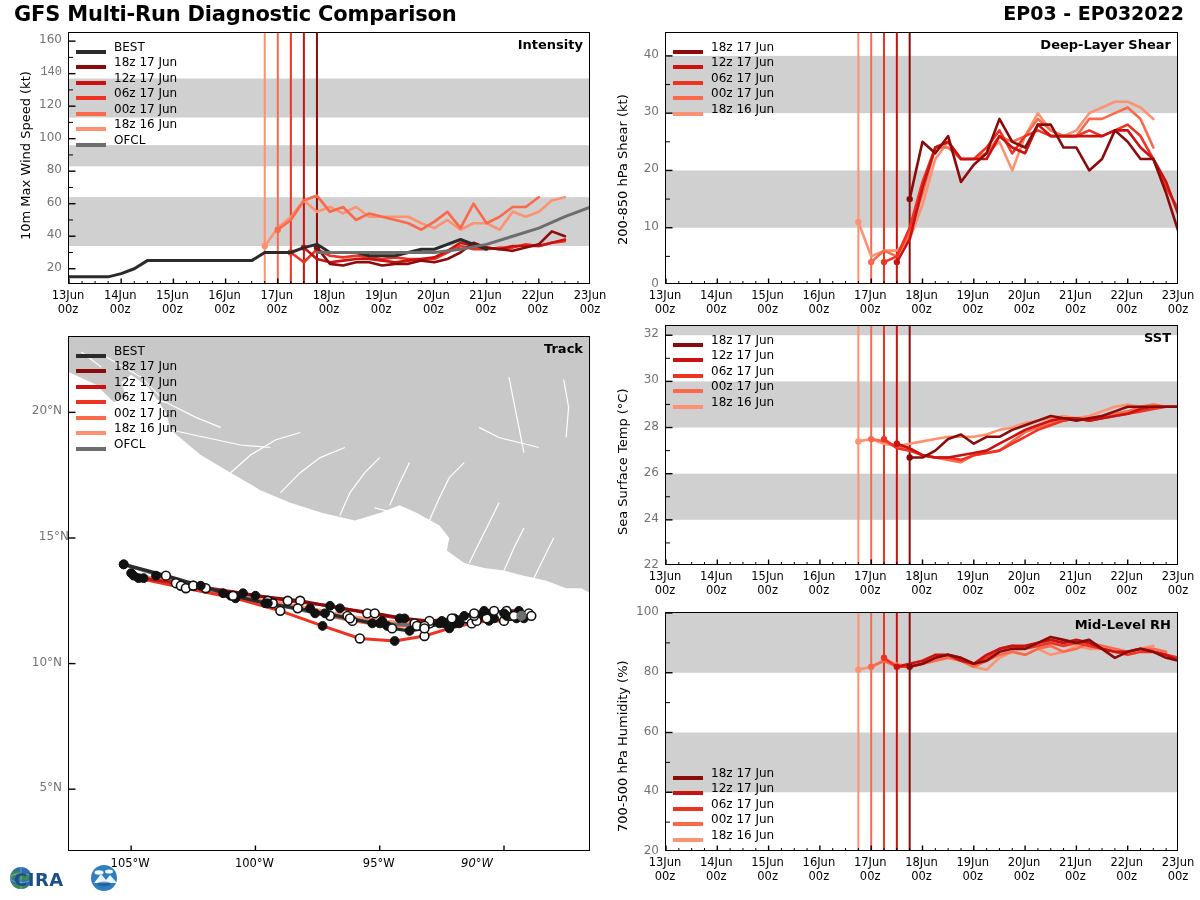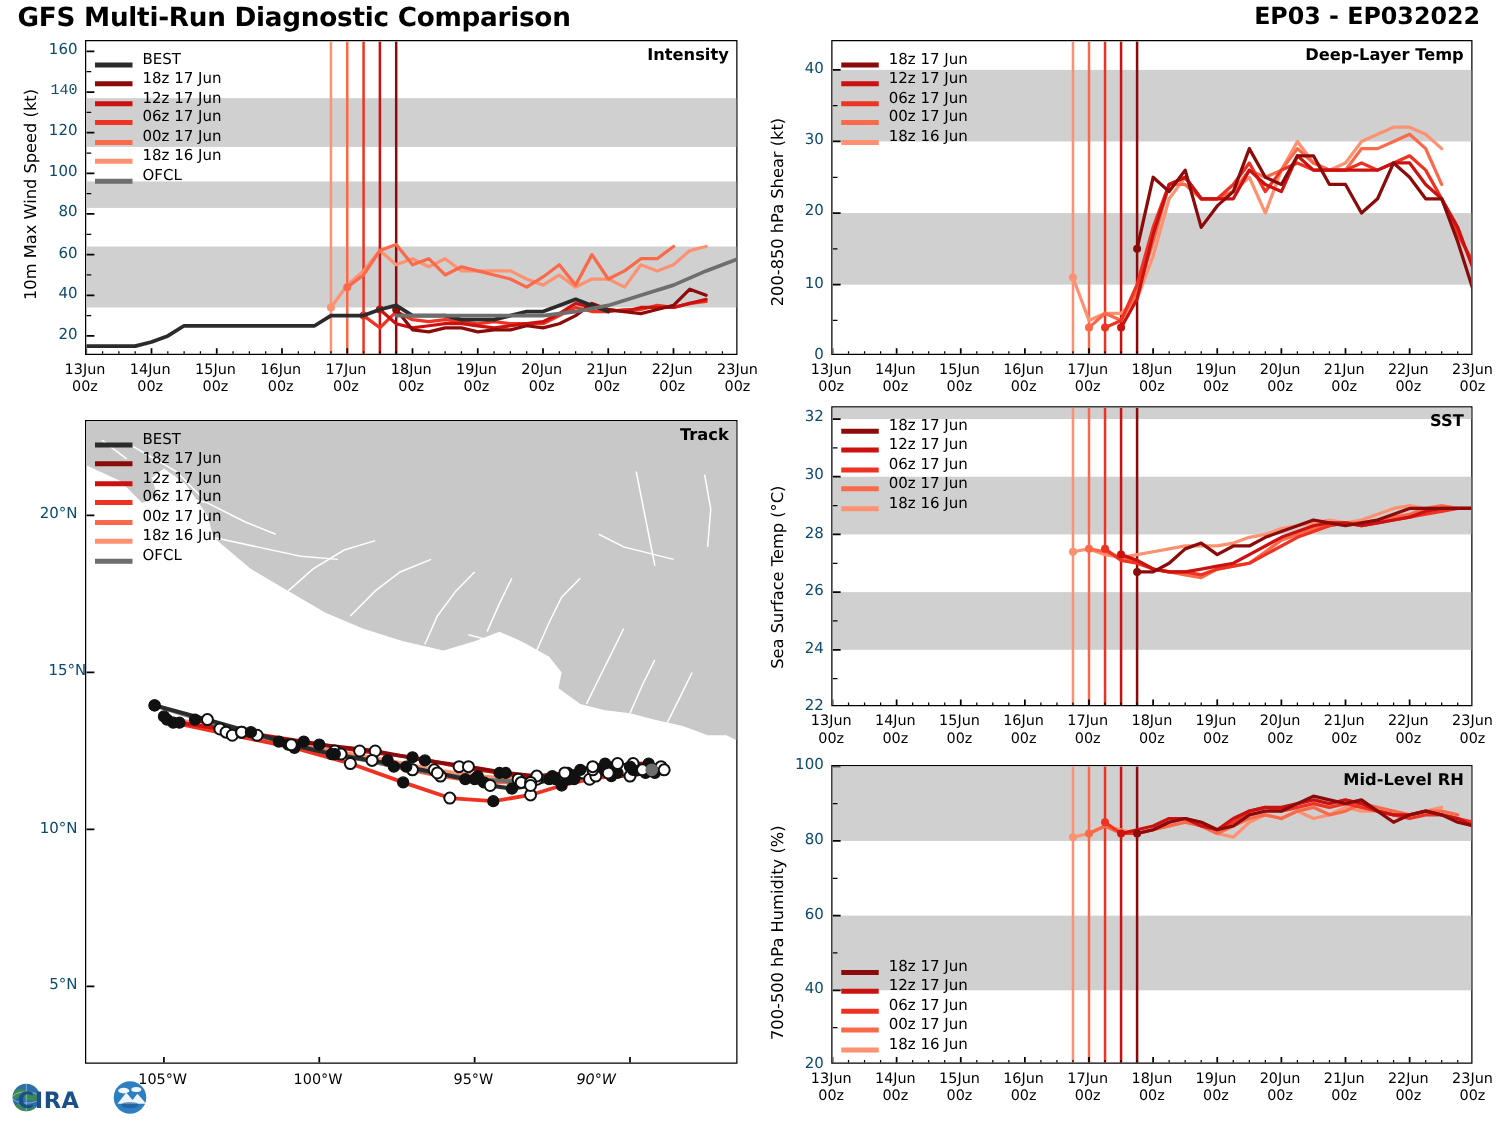--- a/index.html
+++ b/index.html
@@ -44,21 +44,21 @@
     font-size: 13px; color: #000;
     white-space: nowrap;
   }
   .xlab {
     position: absolute; text-align: center;
     font-size: 11.5px; color: #000; line-height: 1.18;
     white-space: nowrap;
   }
   .ylab {
     position: absolute; text-align: right;
-    font-size: 12px; color: #0c4a6e; white-space: nowrap;
+    font-size: 12px; color: #737373; white-space: nowrap;
   }
 
   
   .legend { position: absolute; z-index: 45; }
   .legend-row { display: flex; align-items: flex-end; height: 15.5px; }
   .legend-swatch {
     width: 30px; height: 3.6px; margin-right: 8px; flex: 0 0 auto;
   }
   .legend-text { font-size: 12px; color: #000; white-space: nowrap; }
 
@@ -494,21 +494,21 @@
           <line x1="0" y1="194.72727272727272" x2="6.5" y2="194.72727272727272" stroke="#000" stroke-width="1.4"></line>
           <line x1="0" y1="137.45454545454544" x2="6.5" y2="137.45454545454544" stroke="#000" stroke-width="1.4"></line>
           <line x1="0" y1="80.18181818181819" x2="6.5" y2="80.18181818181819" stroke="#000" stroke-width="1.4"></line>
           <line x1="0" y1="22.909090909090907" x2="6.5" y2="22.909090909090907" stroke="#000" stroke-width="1.4"></line>
           <line x1="0" y1="223.36363636363637" x2="4" y2="223.36363636363637" stroke="#000" stroke-width="1"></line>
           <line x1="0" y1="166.0909090909091" x2="4" y2="166.0909090909091" stroke="#000" stroke-width="1"></line>
           <line x1="0" y1="108.81818181818181" x2="4" y2="108.81818181818181" stroke="#000" stroke-width="1"></line>
           <line x1="0" y1="51.54545454545456" x2="4" y2="51.54545454545456" stroke="#000" stroke-width="1"></line>
         </svg>
     </div>
-    <div class="panel-label">Deep-Layer Temp</div>
+    <div class="panel-label">Deep-Layer Shear</div>
     <div class="legend" id="legend-shear" style="left:8px; top:6px;">
         <div class="legend-row">
           <div class="legend-swatch" style="background: rgb(139, 10, 10);"></div>
           <div class="legend-text">18z 17 Jun</div>
         </div>
         <div class="legend-row">
           <div class="legend-swatch" style="background: rgb(204, 17, 17);"></div>
           <div class="legend-text">12z 17 Jun</div>
         </div>
         <div class="legend-row">

